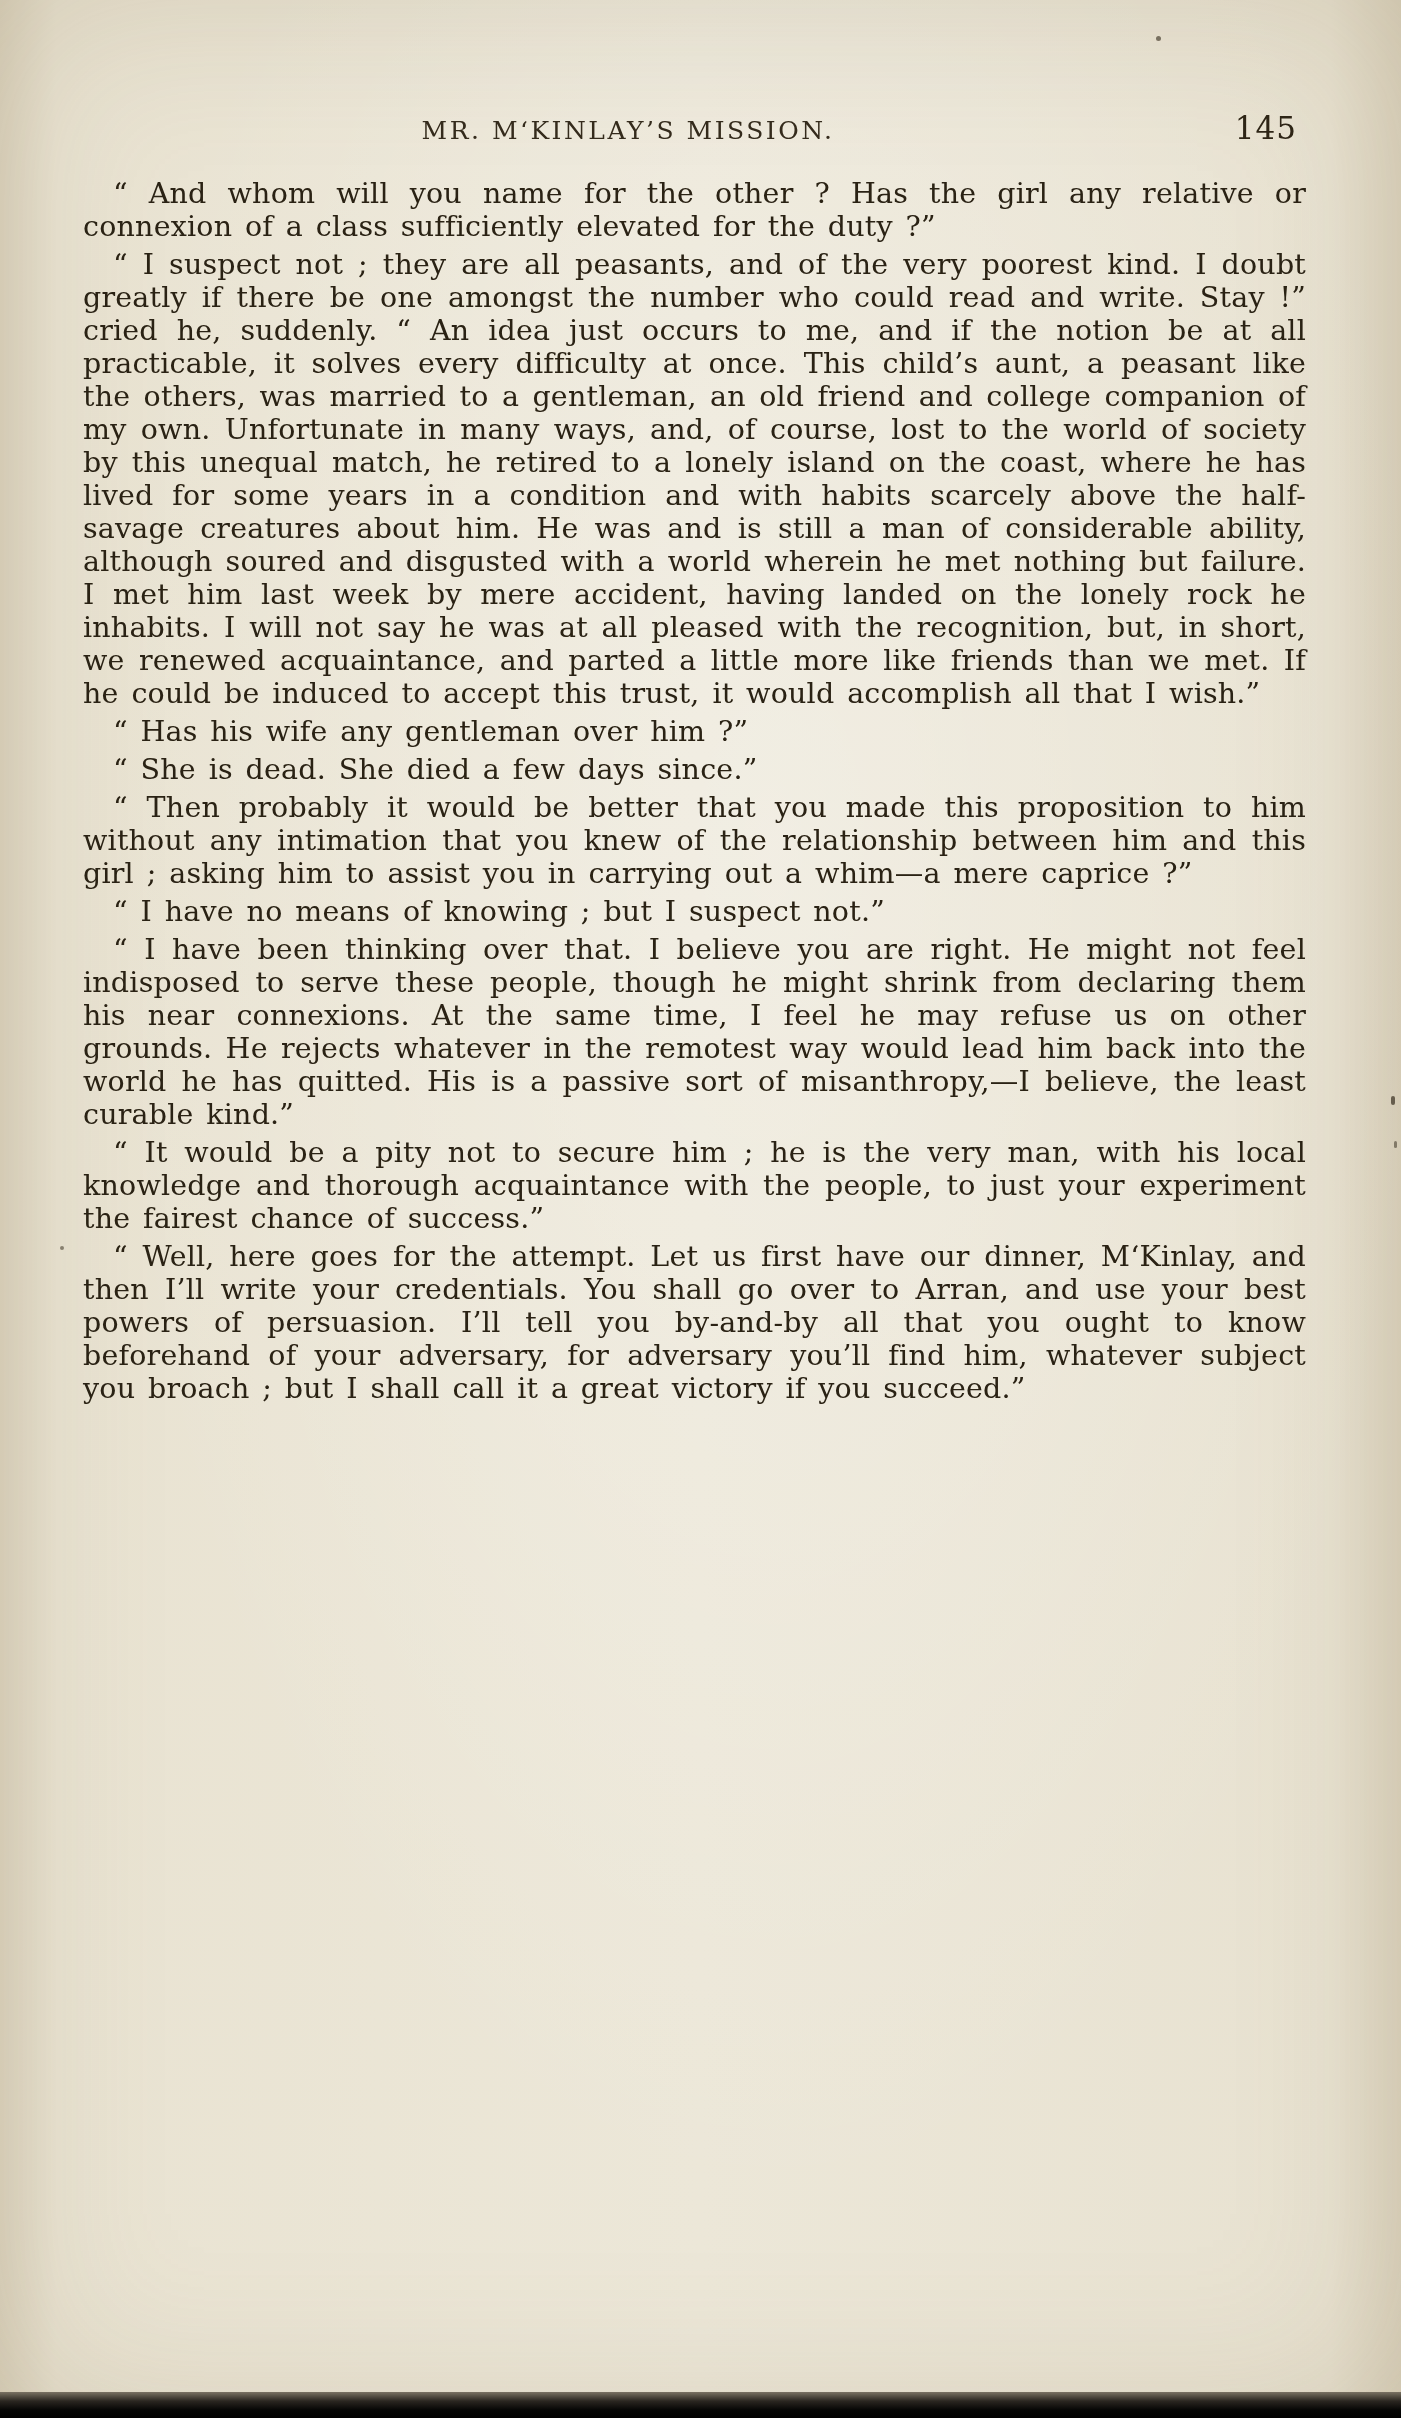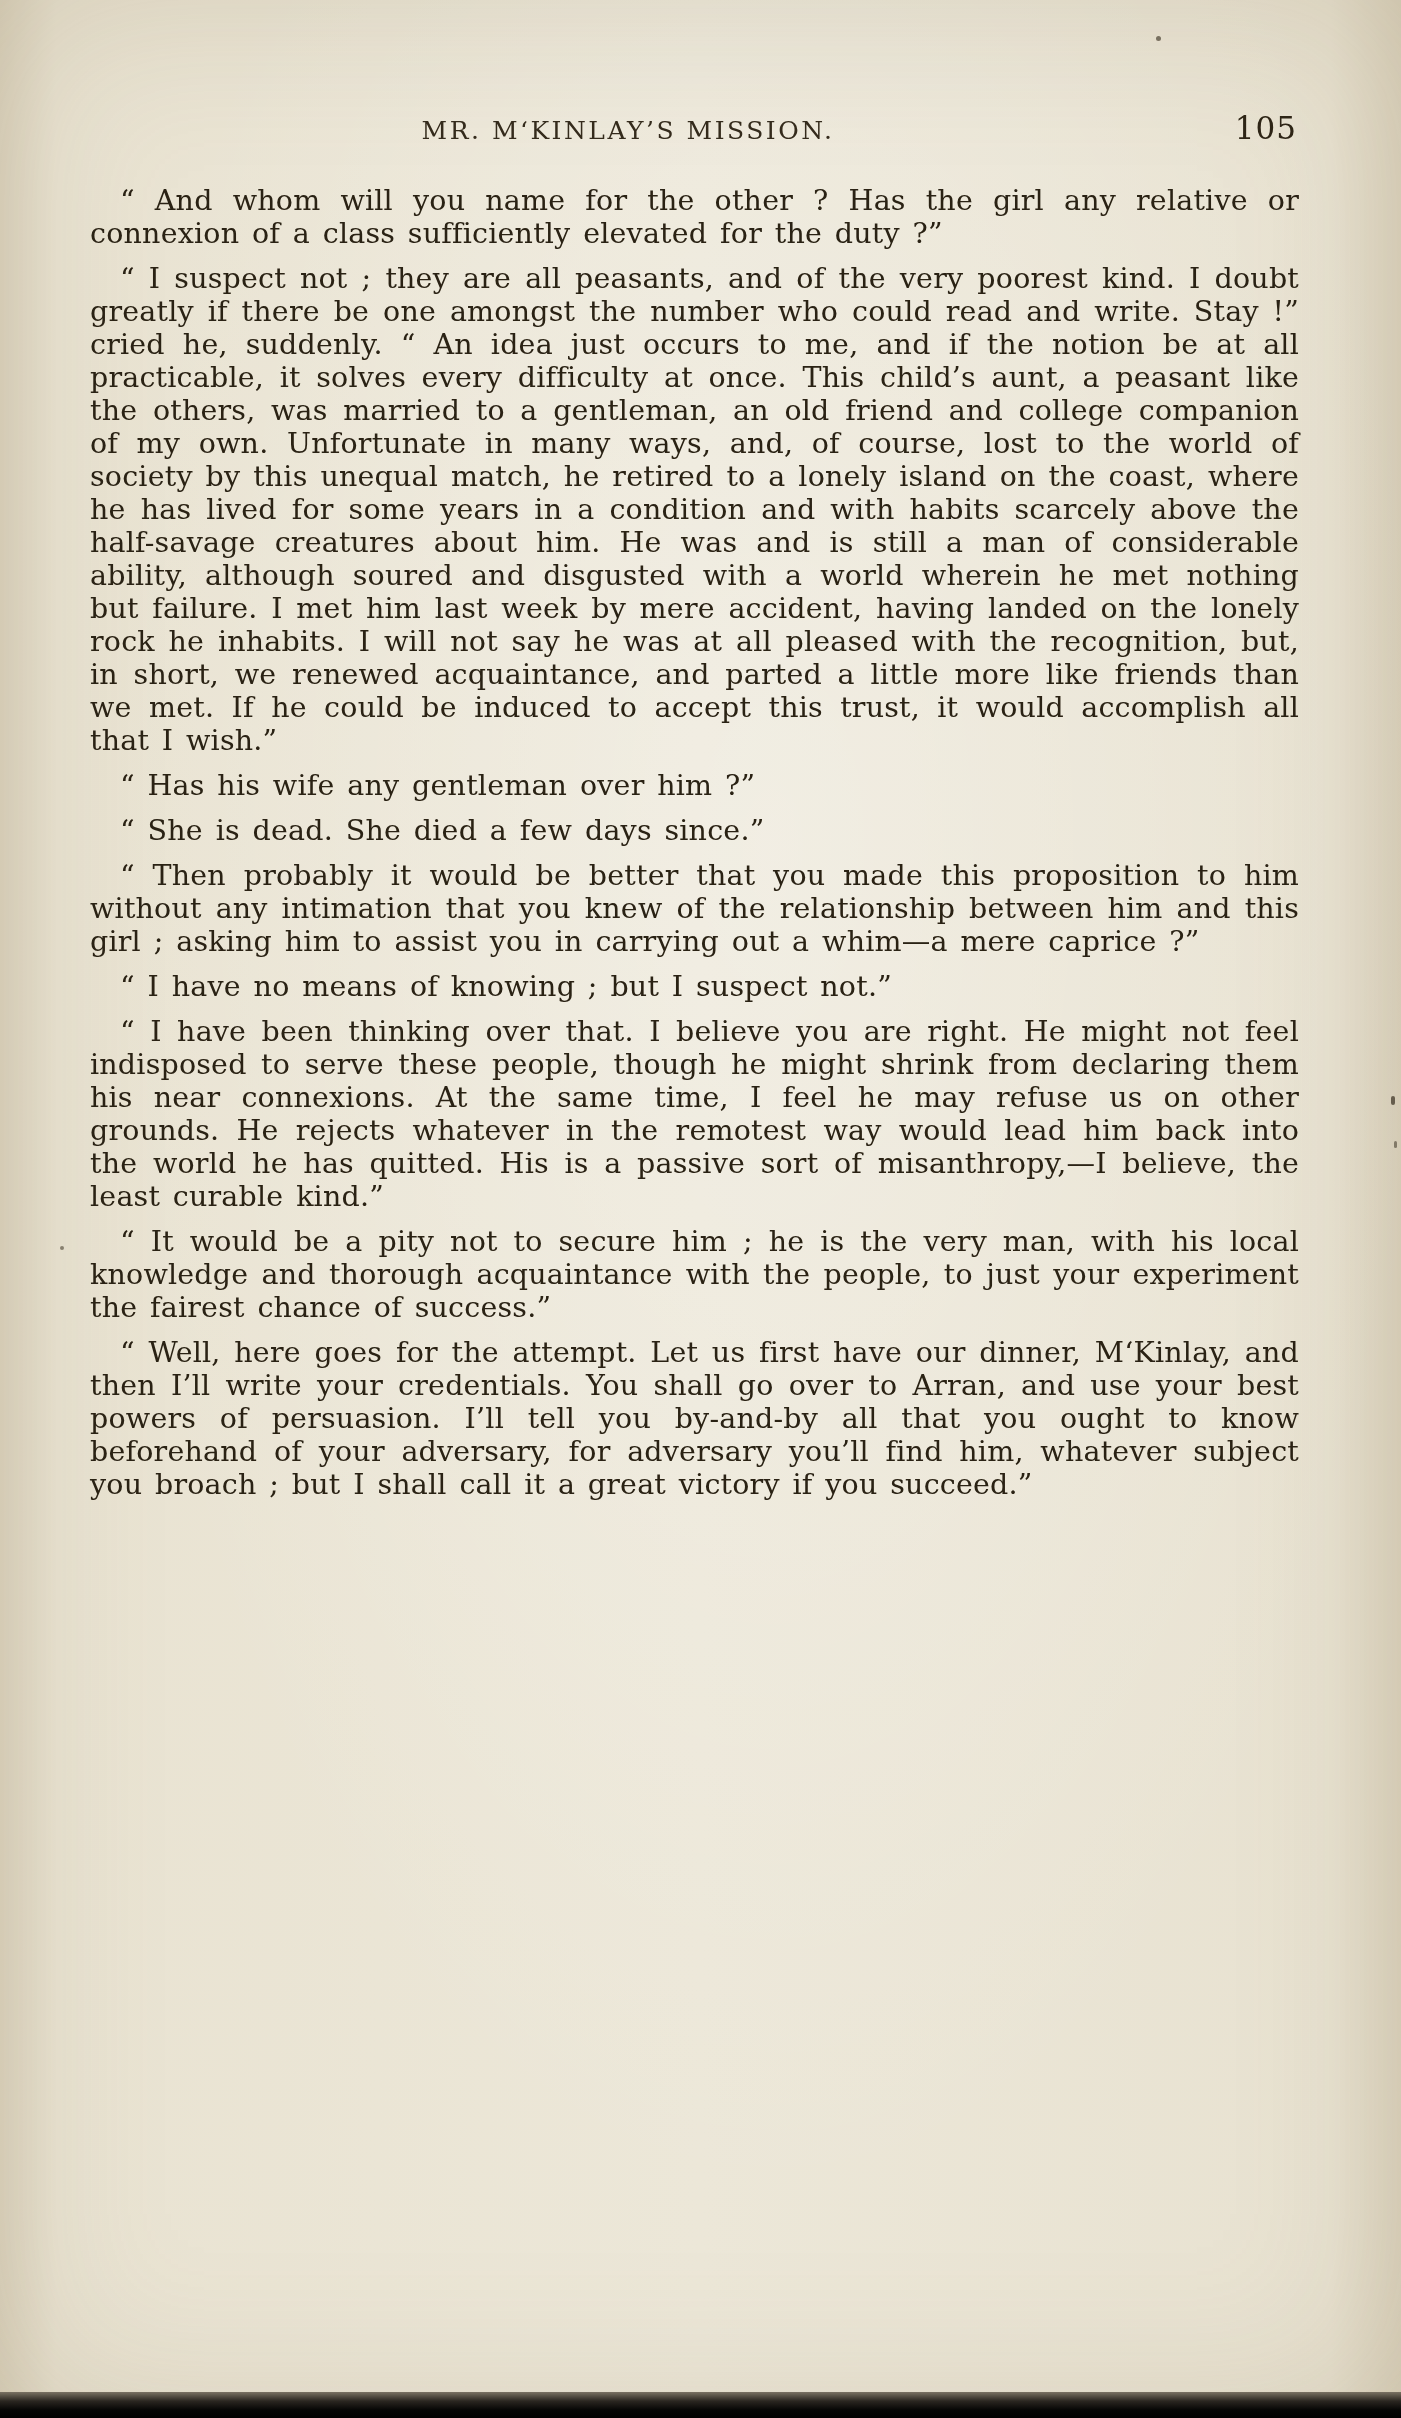--- a/index.html
+++ b/index.html
@@ -52,21 +52,21 @@
     left: 78px;
     right: 90px;
     font-size: 28.5px;
     line-height: 33px;
     text-align: justify;
     word-spacing: 3.5px;
     letter-spacing: 0.2px;
     color: #2a2214;
   }
   .body-text p {
-    margin: 12px;
+    margin: 5px;
     text-indent: 30px;
   }
   .scan-edge-bottom {
     position: absolute;
     left: 0;
     right: 0;
     bottom: 0;
     height: 26px;
     background: linear-gradient(#7a7263 0%, #2a2620 35%, #050504 70%, #000 100%);
   }
@@ -80,21 +80,21 @@
   .speck-3 { left: 60px;  top: 1246px; width: 4px; height: 4px; opacity: 0.6; }
   .speck-4 { left: 1394px; top: 1141px; width: 3px; height: 7px; border-radius: 2px; opacity: 0.6; }
 </style>
 </head>
 <body>
 
 <div class="paper">
 
   <header class="running-head">
     <span class="head-title">MR. M‘KINLAY’S MISSION.</span>
-    <span class="page-number">105</span>
+    <span class="page-number">145</span>
   </header>
 
   <main class="body-text">
     <p>“ And whom will you name for the other ?  Has the girl any relative or connexion of a class sufficiently elevated for the duty ?”</p>
     <p>“ I suspect not ;  they are all peasants, and of the very poorest kind.  I doubt greatly if there be one amongst the number who could read and write.  Stay !” cried he, suddenly.  “ An idea just occurs to me, and if the notion be at all practicable, it solves every difficulty at once.  This child’s aunt, a peasant like the others, was married to a gentleman, an old friend and college companion of my own.  Unfortunate in many ways, and, of course, lost to the world of society by this unequal match, he retired to a lonely island on the coast, where he has lived for some years in a condition and with habits scarcely above the half-savage creatures about him.  He was and is still a man of considerable ability, although soured and disgusted with a world wherein he met nothing but failure.  I met him last week by mere accident, having landed on the lonely rock he inhabits.  I will not say he was at all pleased with the recognition, but, in short, we renewed acquaintance, and parted a little more like friends than we met.  If he could be induced to accept this trust, it would accomplish all that I wish.”</p>
     <p>“ Has his wife any gentleman over him ?”</p>
     <p>“ She is dead.  She died a few days since.”</p>
     <p>“ Then probably it would be better that you made this proposition to him without any intimation that you knew of the relationship between him and this girl ;  asking him to assist you in carrying out a whim—a mere caprice ?”</p>
     <p>“ I have no means of knowing ;  but I suspect not.”</p>
     <p>“ I have been thinking over that.  I believe you are right.  He might not feel indisposed to serve these people, though he might shrink from declaring them his near connexions.  At the same time, I feel he may refuse us on other grounds.  He rejects whatever in the remotest way would lead him back into the world he has quitted.  His is a passive sort of misanthropy,—I believe, the least curable kind.”</p>

